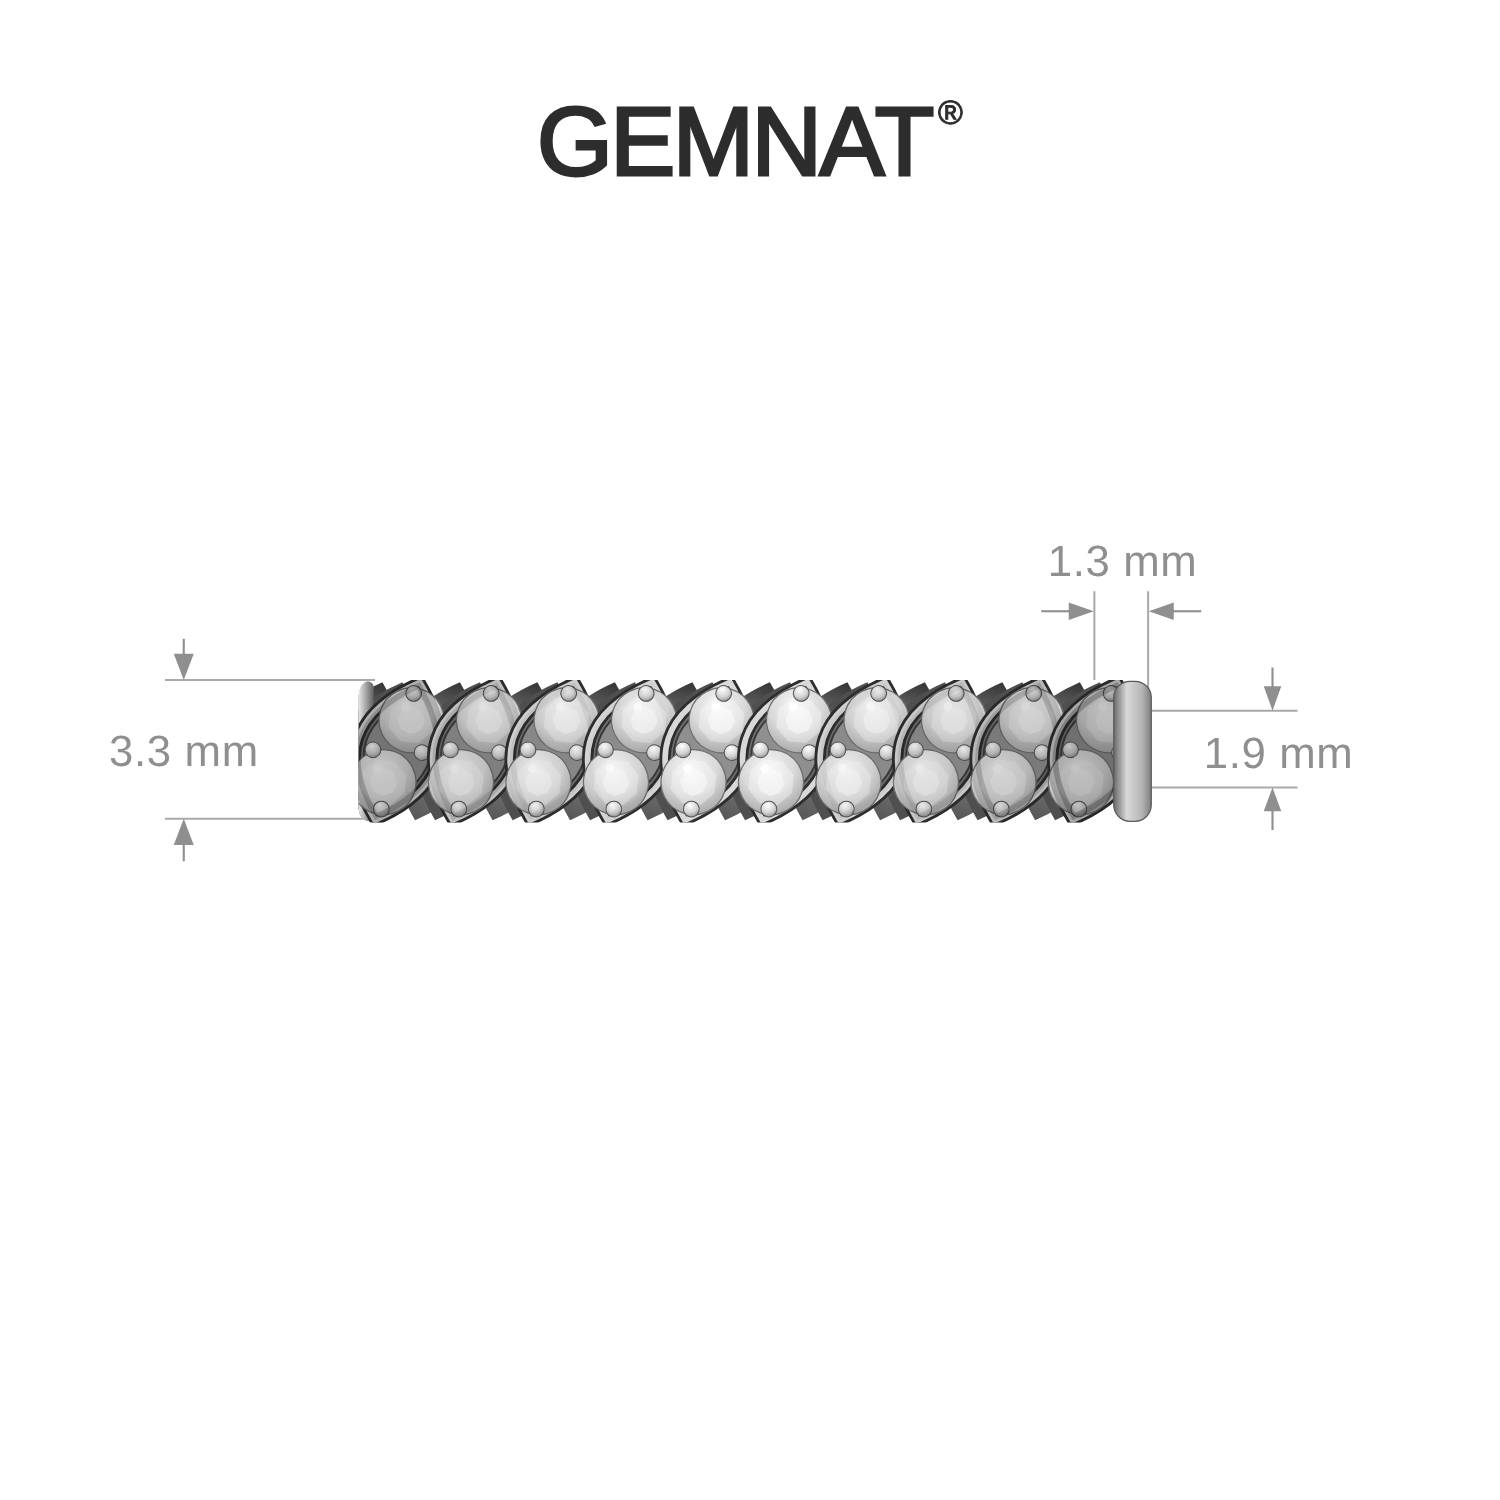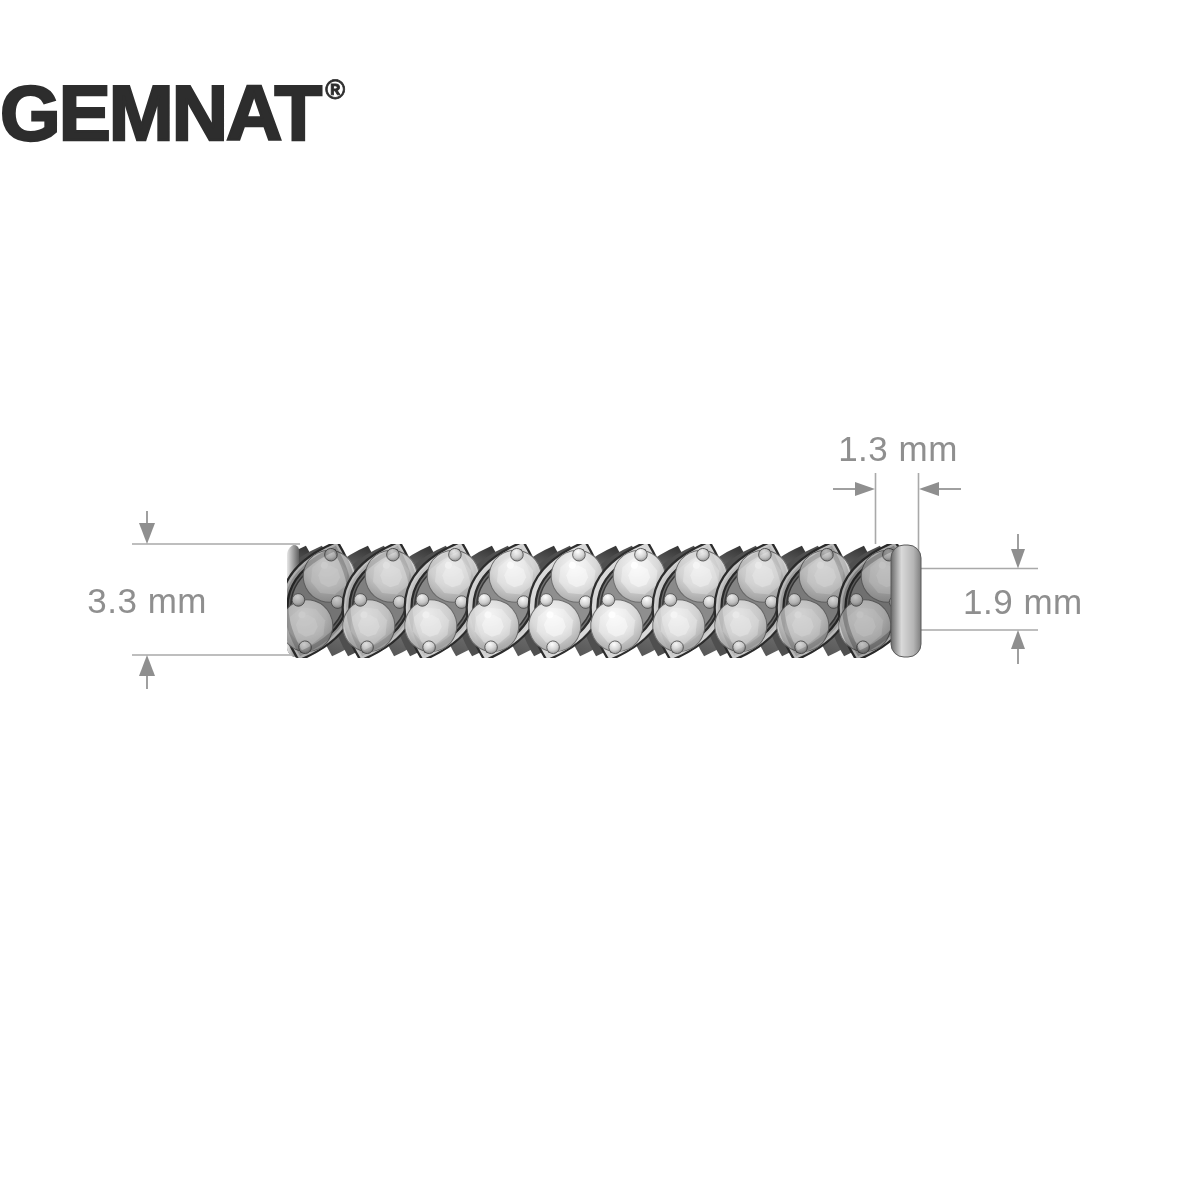--- a/index.html
+++ b/index.html
@@ -3,22 +3,22 @@
 <meta charset="utf-8">
 <style>
   html,body{margin:0;padding:0;}
   body{
     width:1200px;height:1200px;position:relative;overflow:hidden;
     background:var(--bg,#ffffff);
     font-family:"Liberation Sans",sans-serif;
   }
   .logo{
     position:absolute;top:74px;left:0;width:1200px;
-    display:flex;align-items:flex-start;
-    color:var(--logo,#2d2d2d);font-weight:700;
+    display:flex;justify-content:center;align-items:flex-start;
+    color:var(--logo,#2d2d2d);font-weight:400;
     user-select:none;
   }
   .logo-text{
     font-size:78px;line-height:1;letter-spacing:-2px;
     -webkit-text-stroke:2.4px var(--logo,#2d2d2d);
   }
   .logo-reg{
     font-size:27px;line-height:1;margin-left:5px;margin-top:3px;
     -webkit-text-stroke:0.8px var(--logo,#2d2d2d);
   }

